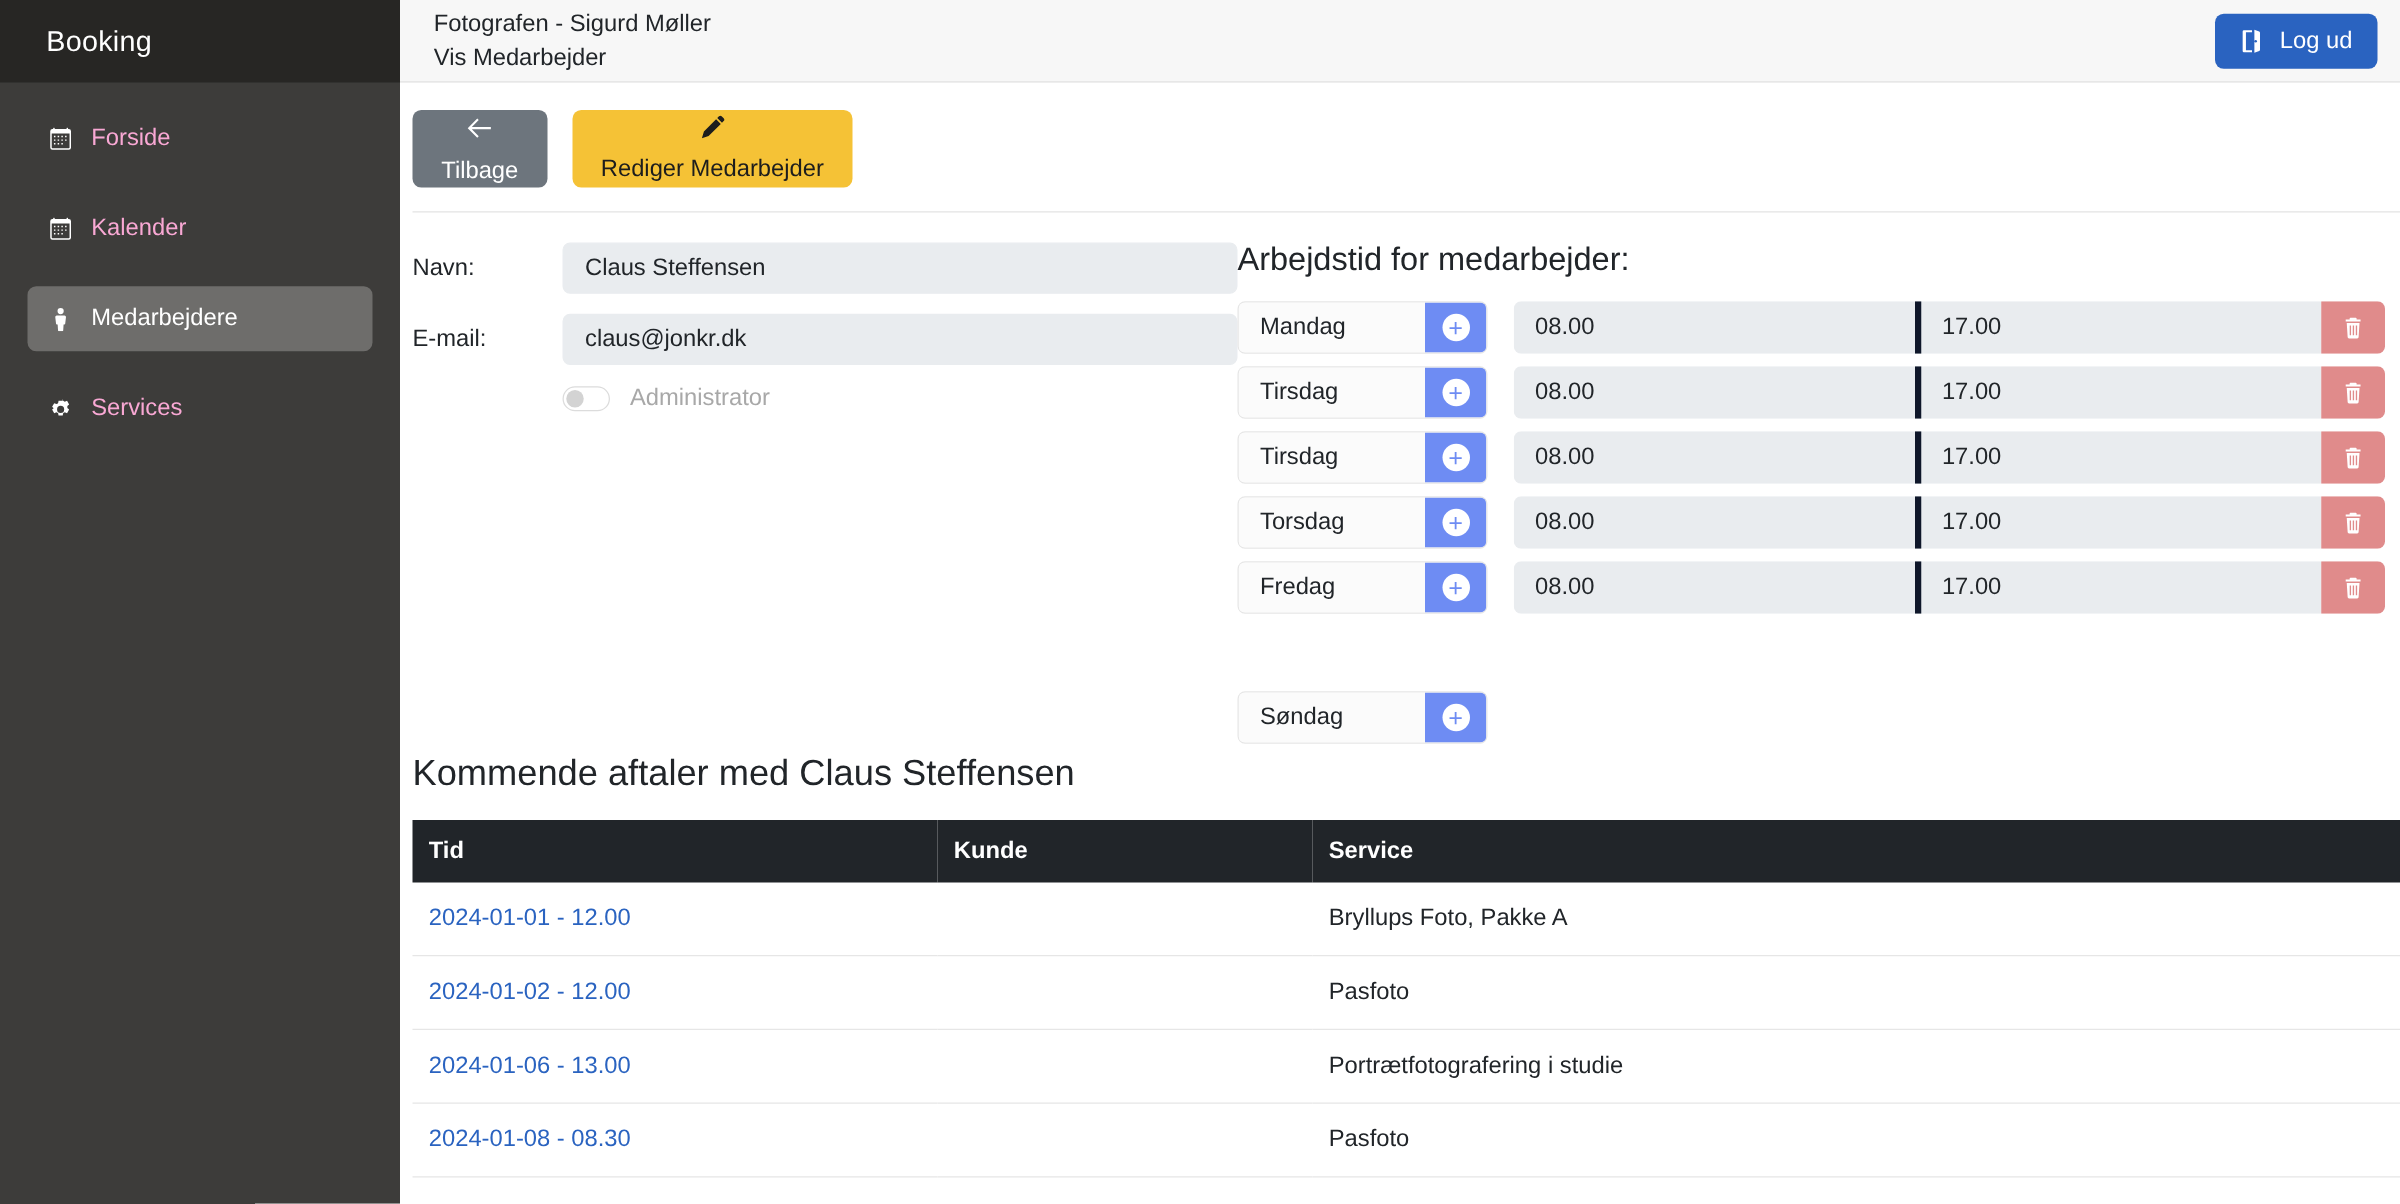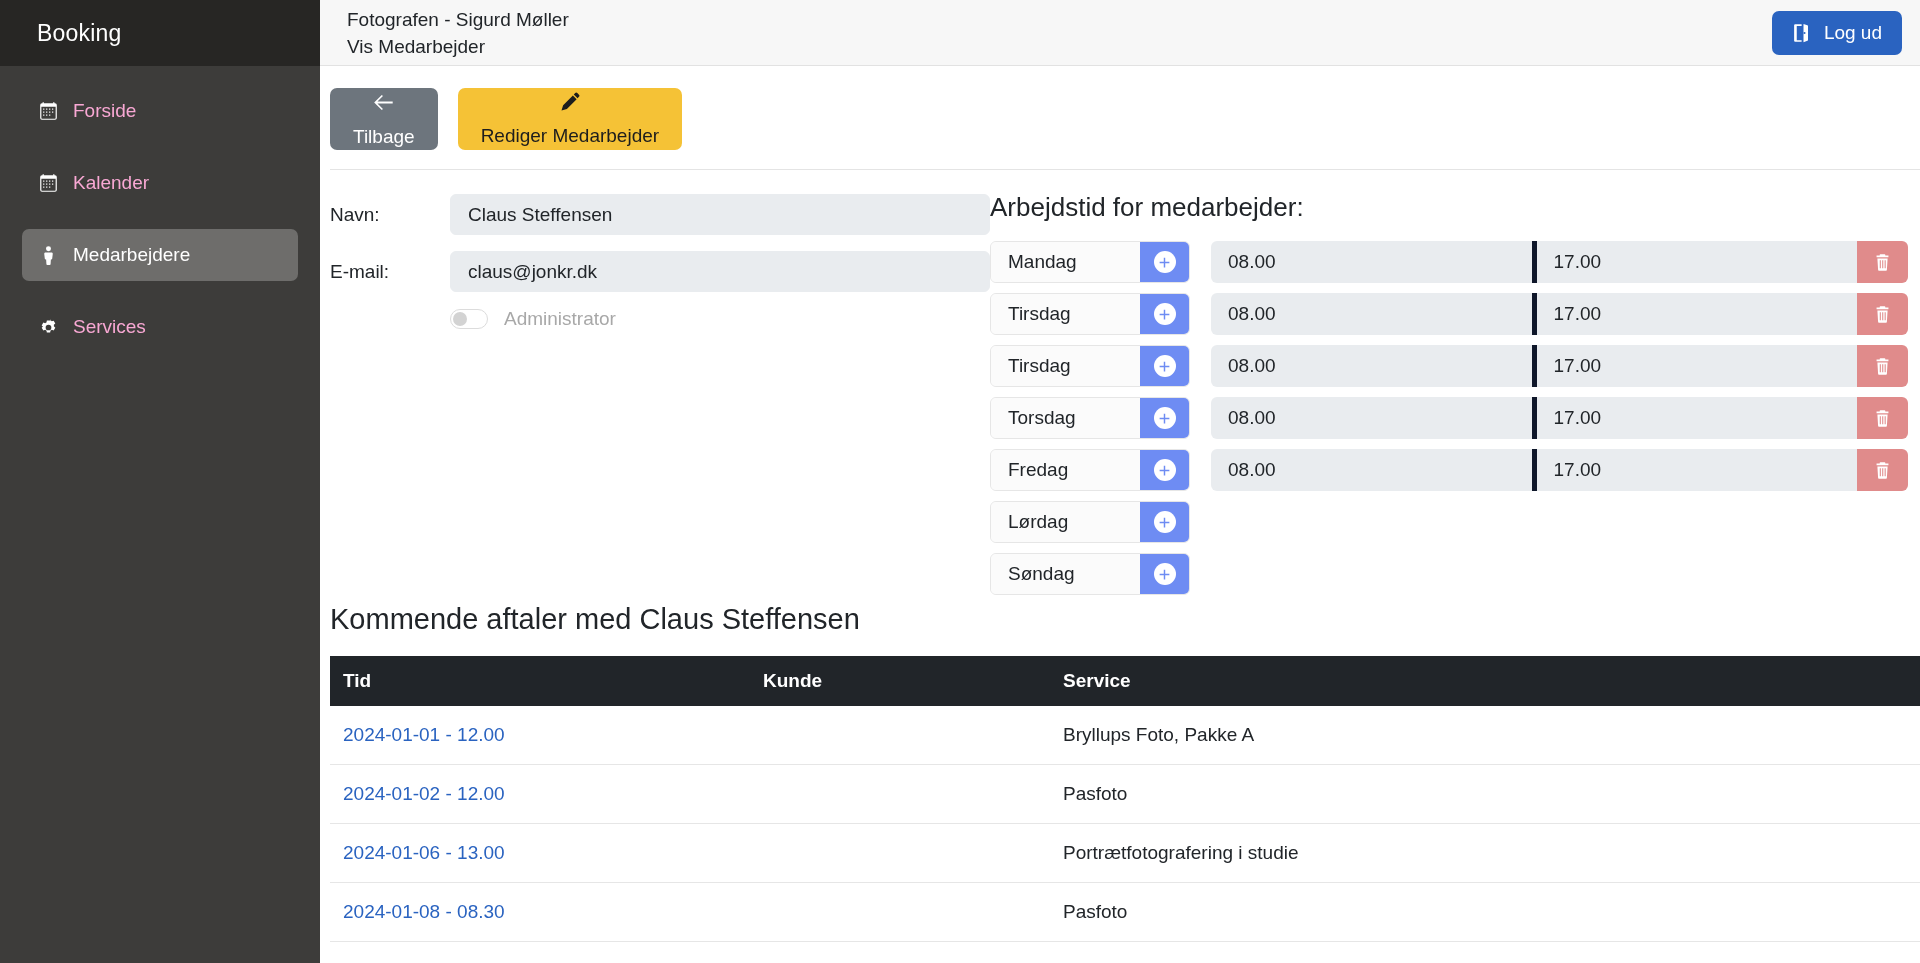--- a/index.html
+++ b/index.html
@@ -371,30 +371,20 @@
                 <span class="time-cell">17.00</span>
                 <button class="del-btn">
                   <svg width="19" height="19" viewBox="0 0 16 16" fill="#ffffff">
                       <path d="M6.2 1h3.6c.3 0 .55.25.55.55V2.2H13v1.3H3V2.2h2.65v-.65c0-.3.25-.55.55-.55zM3.7 4.6h8.6l-.6 9.45c-.03.5-.44.9-.95.9H5.25c-.51 0-.92-.4-.95-.9L3.7 4.6zm2 1.6v6.6h.9V6.2h-.9zm2.05 0v6.6h.9V6.2h-.9zm2.05 0v6.6h.9V6.2h-.9z"></path>
                     </svg>
                 </button>
               </div>
             </div>
 
             <div class="hours-row">
-              <div class="day-group">
-                <span class="day-name">Lørdag</span>
-                <button class="add-btn">
-                  <span class="plus-circle">
-                    <svg width="13" height="13" viewBox="0 0 16 16" fill="#6e8cf3">
-                        <path d="M7.1 2h1.8v5.1H14v1.8H8.9V14H7.1V8.9H2V7.1h5.1z"></path>
-                      </svg>
-                  </span>
-                </button>
-              </div>
               <div class="time-group-empty"></div>
             </div>
 
             <div class="hours-row">
               <div class="day-group">
                 <span class="day-name">Søndag</span>
                 <button class="add-btn">
                   <span class="plus-circle">
                     <svg width="13" height="13" viewBox="0 0 16 16" fill="#6e8cf3">
                         <path d="M7.1 2h1.8v5.1H14v1.8H8.9V14H7.1V8.9H2V7.1h5.1z"></path>

